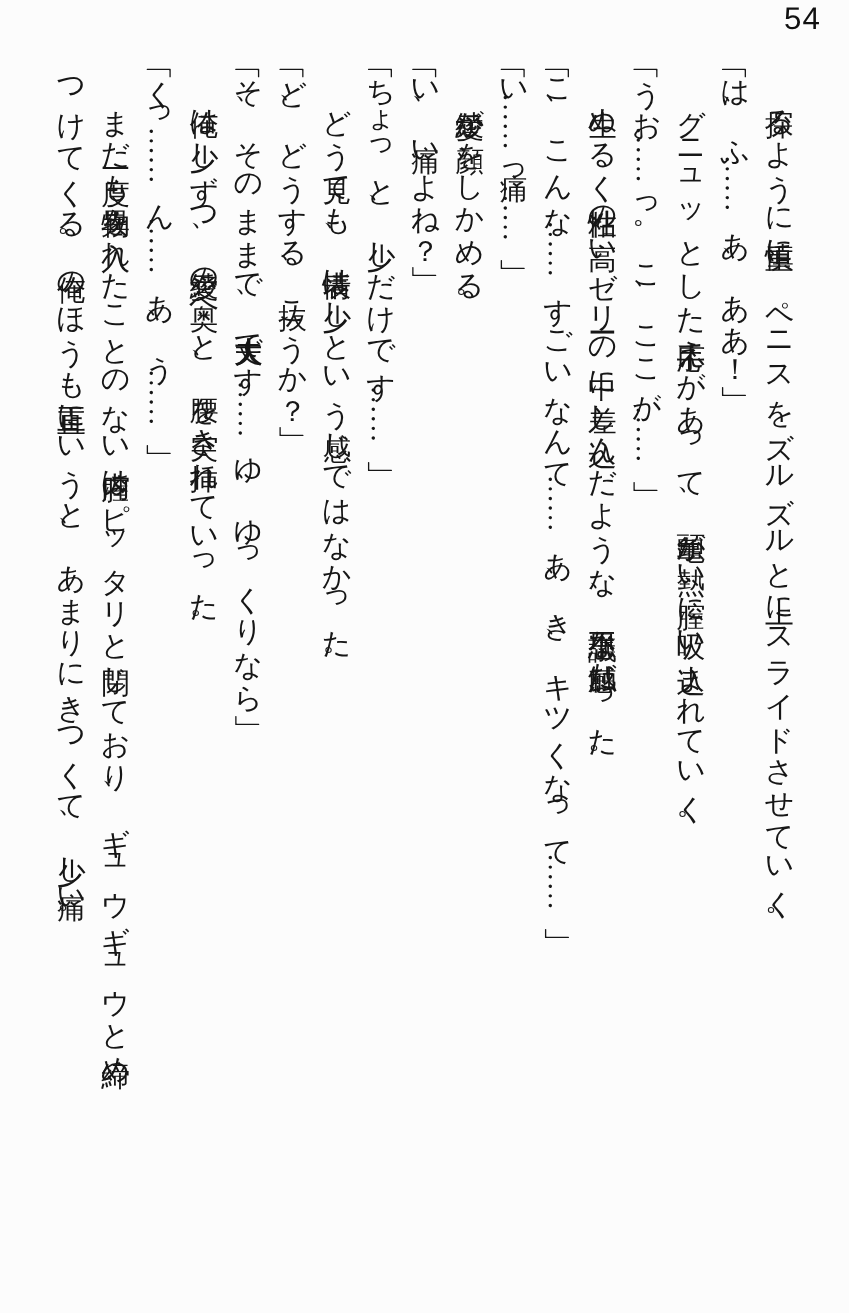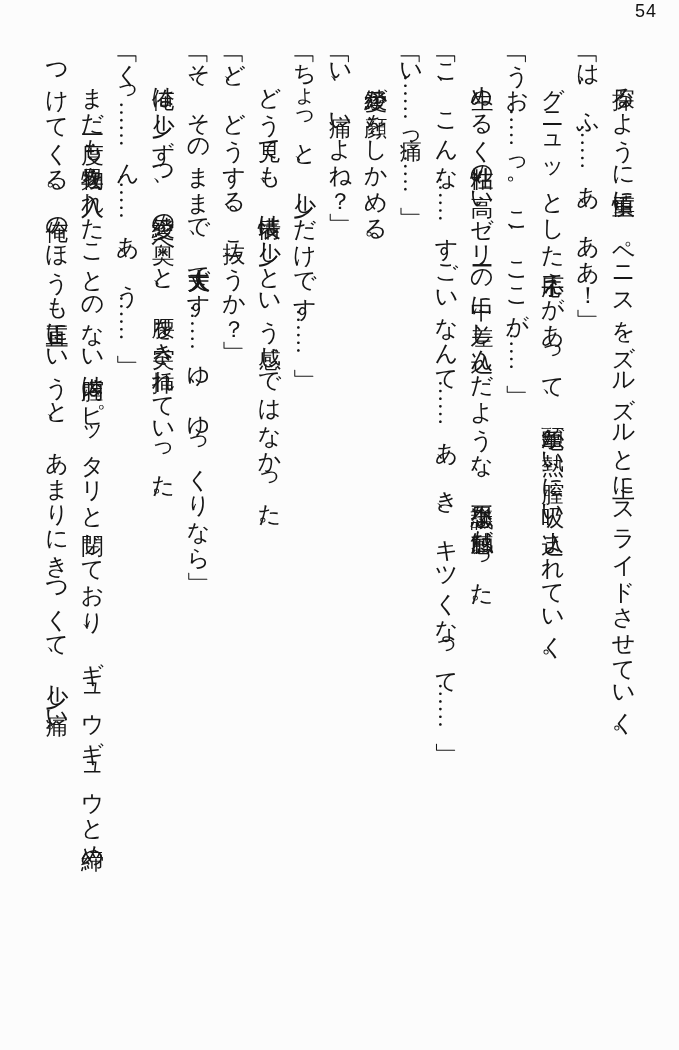--- a/index.html
+++ b/index.html
@@ -13,21 +13,21 @@
     position: relative;
     width: 679px;
     height: 1050px;
     background: #fcfcfc;
     overflow: hidden;
   }
   .page-number {
     position: absolute;
     top: 1px;
     right: 22px;
-    font-size: 18px;
+    font-size: 25px;
     letter-spacing: 1px;
     color: #111;
     font-family: "Liberation Sans", "DejaVu Sans", sans-serif;
   }
   .text-block {
     position: absolute;
     top: 48px;
     right: 38px;
     height: 1000px;
     writing-mode: vertical-rl;

